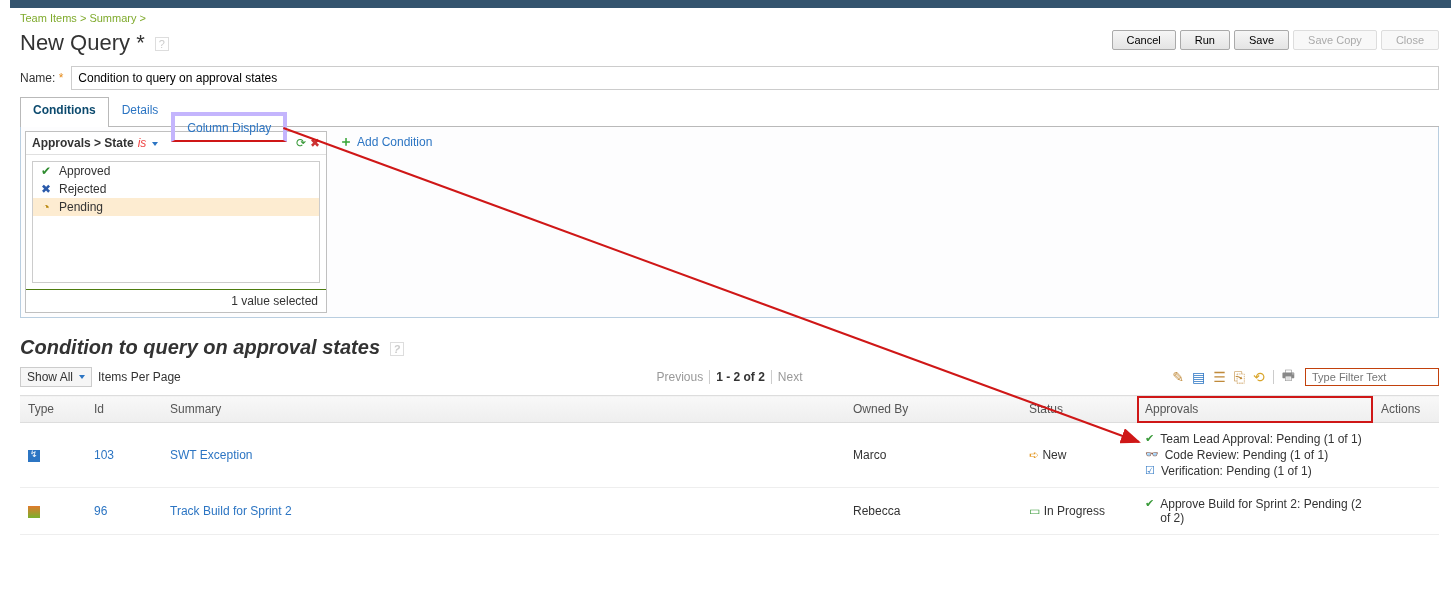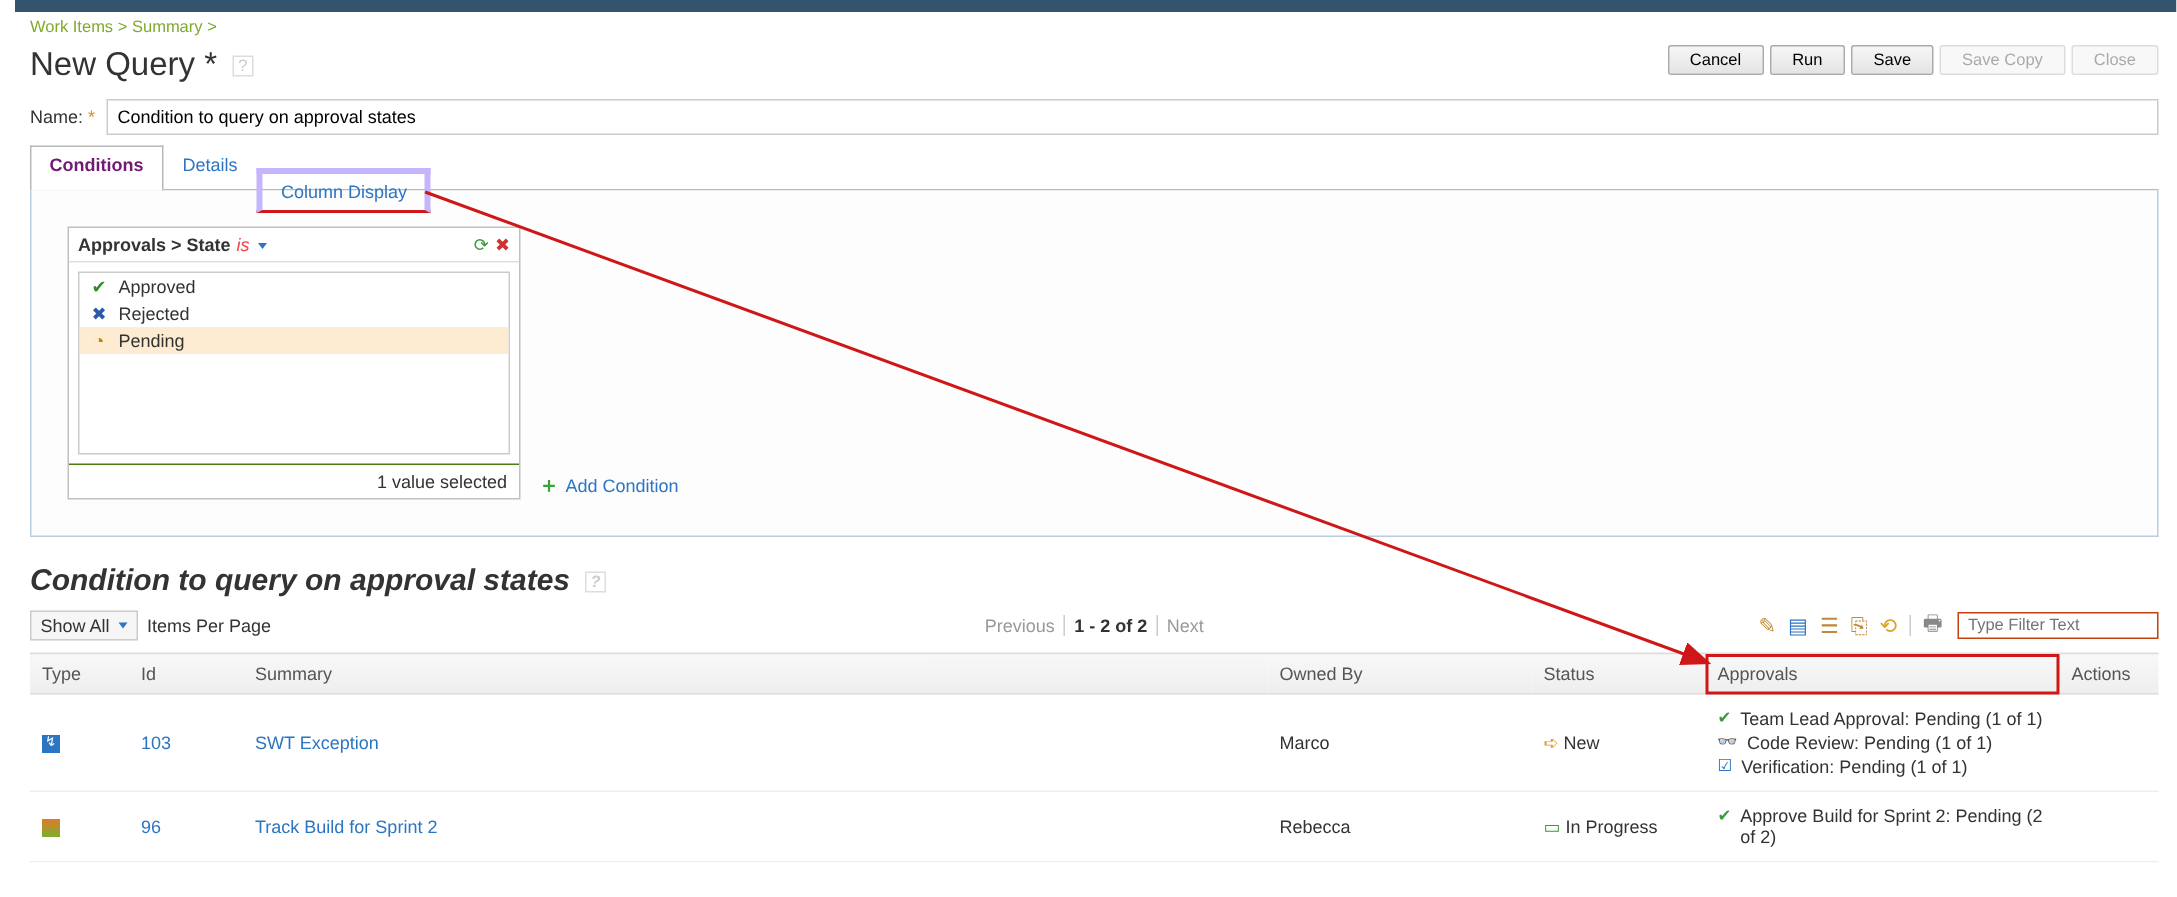--- a/index.html
+++ b/index.html
@@ -89,21 +89,21 @@
     font-size: 12px;
     color: #2c75c3;
     border: 1px solid transparent;
     border-bottom: none;
     cursor: pointer;
     position: relative;
     top: 1px;
   }
   .tab.active {
     font-weight: bold;
-    color: #701a75;
+    color: #0c4a6e;
     border-color: #b9b9b9;
     background: #fff;
   }
   .tab.highlight-red {
     border: 4px solid #c4b5fd;
     border-bottom: 2px solid #cf1717;
     top: 16px;
   }
   
   .cond-bar {
@@ -120,23 +120,23 @@
     width:0;height:0;
     border-left:3px solid transparent;
     border-right:3px solid transparent;
     border-top:4px solid #2c75c3;
     vertical-align: middle;
     margin-left:2px;
   }
   .cond-body {
     border: 1px solid #b9cee0;
     border-top:none;
-    padding: 24px;
-    display:flex;
-    align-items:flex-end;
+    padding: 4px;
+    display:flex;
+    align-items:flex-start;
     gap:12px;
     background:#fdfdfe;
   }
   .cond-card {
     width: 300px;
     border: 1px solid #c0c0c0;
     background:#fff;
     font-size:12px;
   }
   .cond-card-header {
@@ -283,21 +283,21 @@
   .icon-spot { width:14px; display:inline-block; text-align:center;}
 </style>
 </head>
 <body>
 
 <div class="top-bar"></div>
 
 <div class="page-wrap annot-wrap">
 
   <div class="breadcrumb">
-    <a href="#">Work Items</a> &gt;
+    <a href="#">Team Items</a> &gt;
     <a href="#">Summary</a> &gt;
   </div>
 
   <div class="title-row">
     <h1 class="page-title">
       <span>New Query *</span>
       <span class="help-icon">?</span>
     </h1>
     <div class="button-row">
       <button>Cancel</button>

